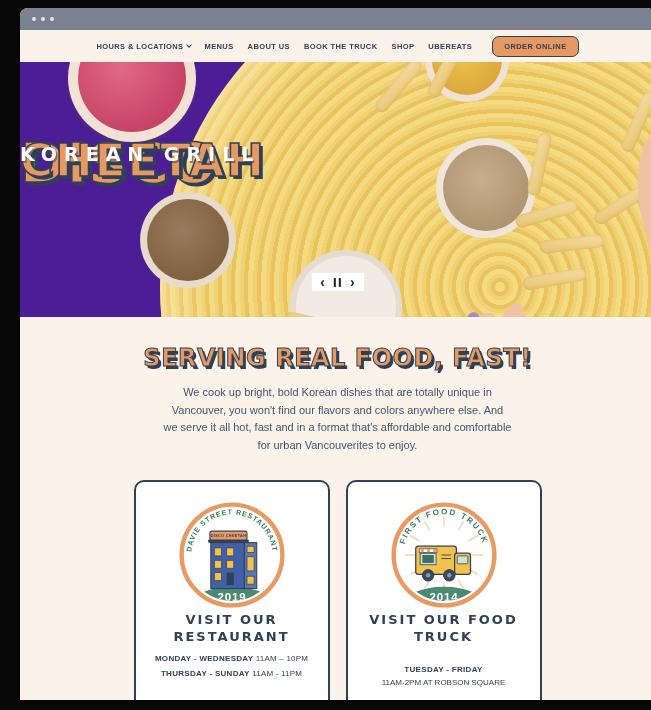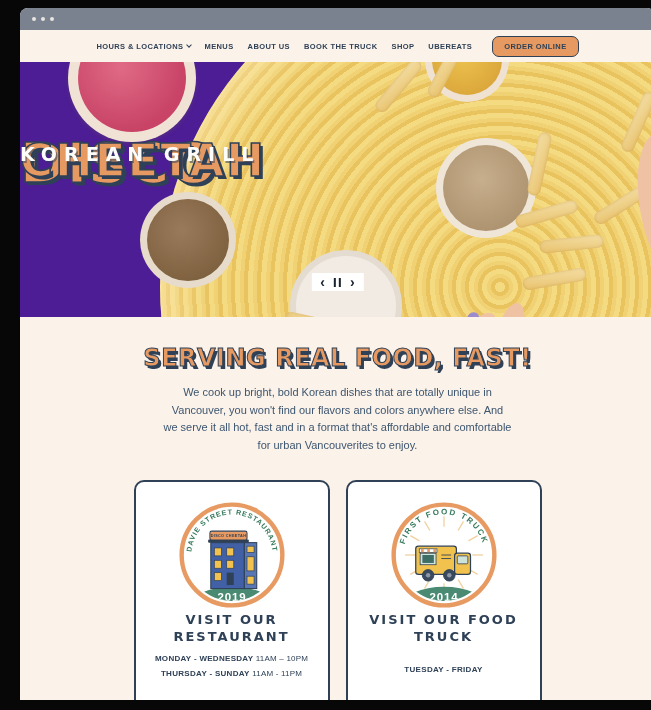--- a/index.html
+++ b/index.html
@@ -249,19 +249,20 @@
           <circle cx="66" cy="83" r="2.5" fill="#8C97A6"></circle>
           <text x="60" y="112" font-size="13" font-weight="bold" fill="#FFFFFF" text-anchor="middle" letter-spacing="1">2014</text>
         </g>
         <text font-size="9" font-weight="bold" fill="#35795B" letter-spacing="2">
           <textPath href="#arcB" startOffset="50%" text-anchor="middle">FIRST FOOD TRUCK</textPath>
         </text>
       </svg>
       <div class="card-title">VISIT OUR FOOD TRUCK</div>
       <div class="sched">
         <div class="days">TUESDAY - FRIDAY</div>
+        <div>11AM-2PM AT ROBSON SQUARE</div>
       </div>
       
       
     </div>
 
   </div>
 </div>
 
 </body></html>

